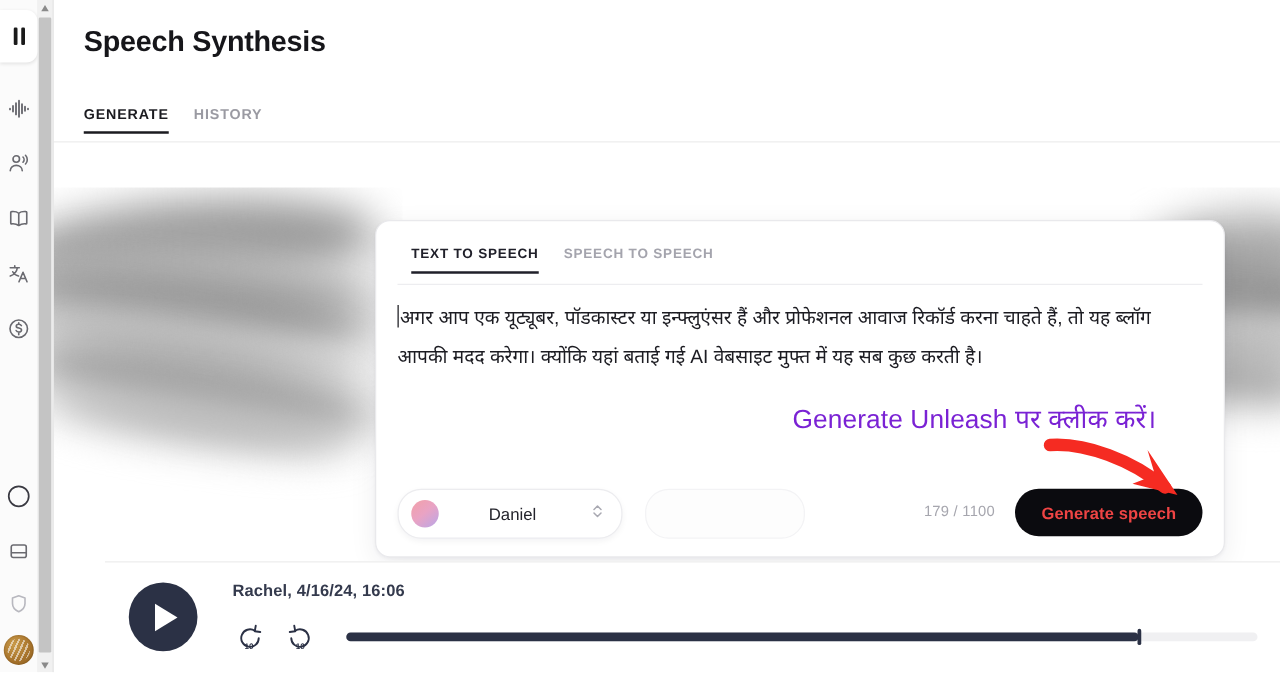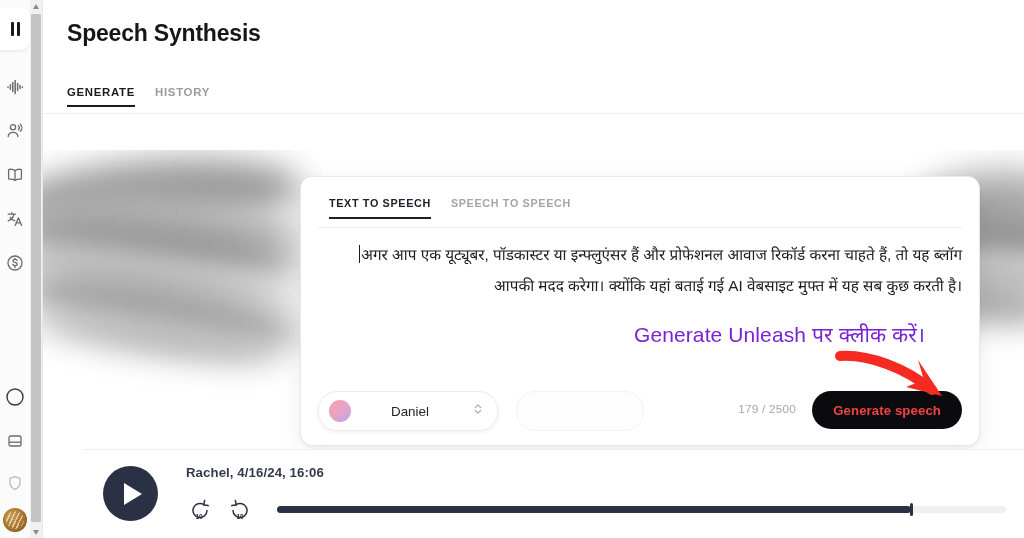--- a/index.html
+++ b/index.html
@@ -122,21 +122,20 @@
   }
   #card-tabs { position:absolute; left:28px; top:20px; display:flex; gap:20px; }
   .ctab { font-size:10.8px; letter-spacing:.65px; font-weight:700; color:#a4a4ad; padding-bottom:8px; cursor:pointer; }
   .ctab.active { color:#20202a; border-bottom:2px solid #20202a; }
   #card-divider { position:absolute; left:17px; right:17px; top:50px; height:1px; background:#ededf0; }
 
   #editor {
     position:absolute; left:17px; top:62px; right:17px;
     font-size:15.3px; line-height:31px; color:#1c1c22;
     font-family:"Liberation Sans","DejaVu Sans",sans-serif;
-    text-align:right;
   }
   #editor .caret {
     display:inline-block; width:1px; height:18px; background:#1c1c22;
     vertical-align:-3px; margin-right:1px;
   }
 
   #card-footer { position:absolute; left:17px; right:17px; bottom:16px; height:38px; }
 
   .pill {
     position:absolute; top:0; height:38px;
@@ -355,21 +354,21 @@
           <span id="voice-name">Daniel</span>
           <span id="voice-chevrons">
             <svg width="10" height="14" viewBox="0 0 10 14" fill="none" stroke="currentColor" stroke-width="1.2" stroke-linecap="round" stroke-linejoin="round">
               <path d="M2.2 5.6L5 2.8l2.8 2.8M2.2 8.4L5 11.2l2.8-2.8"></path>
             </svg>
           </span>
         </div>
 
         <div class="pill" id="settings-pill"></div>
 
-        <div id="char-count">179 / 2500</div>
+        <div id="char-count">179 / 1100</div>
 
         <button id="generate-btn">Generate speech</button>
       </div>
     </div>
 
     <div id="annotation">Generate Unleash पर क्लीक करें।</div>
 
     <div id="arrow">
       <svg width="130" height="60" viewBox="0 0 130 60" fill="none">
         <path d="M8 8 C 36 6, 74 20, 100 42" stroke="#f52b22" stroke-width="10" stroke-linecap="round" fill="none"></path>

